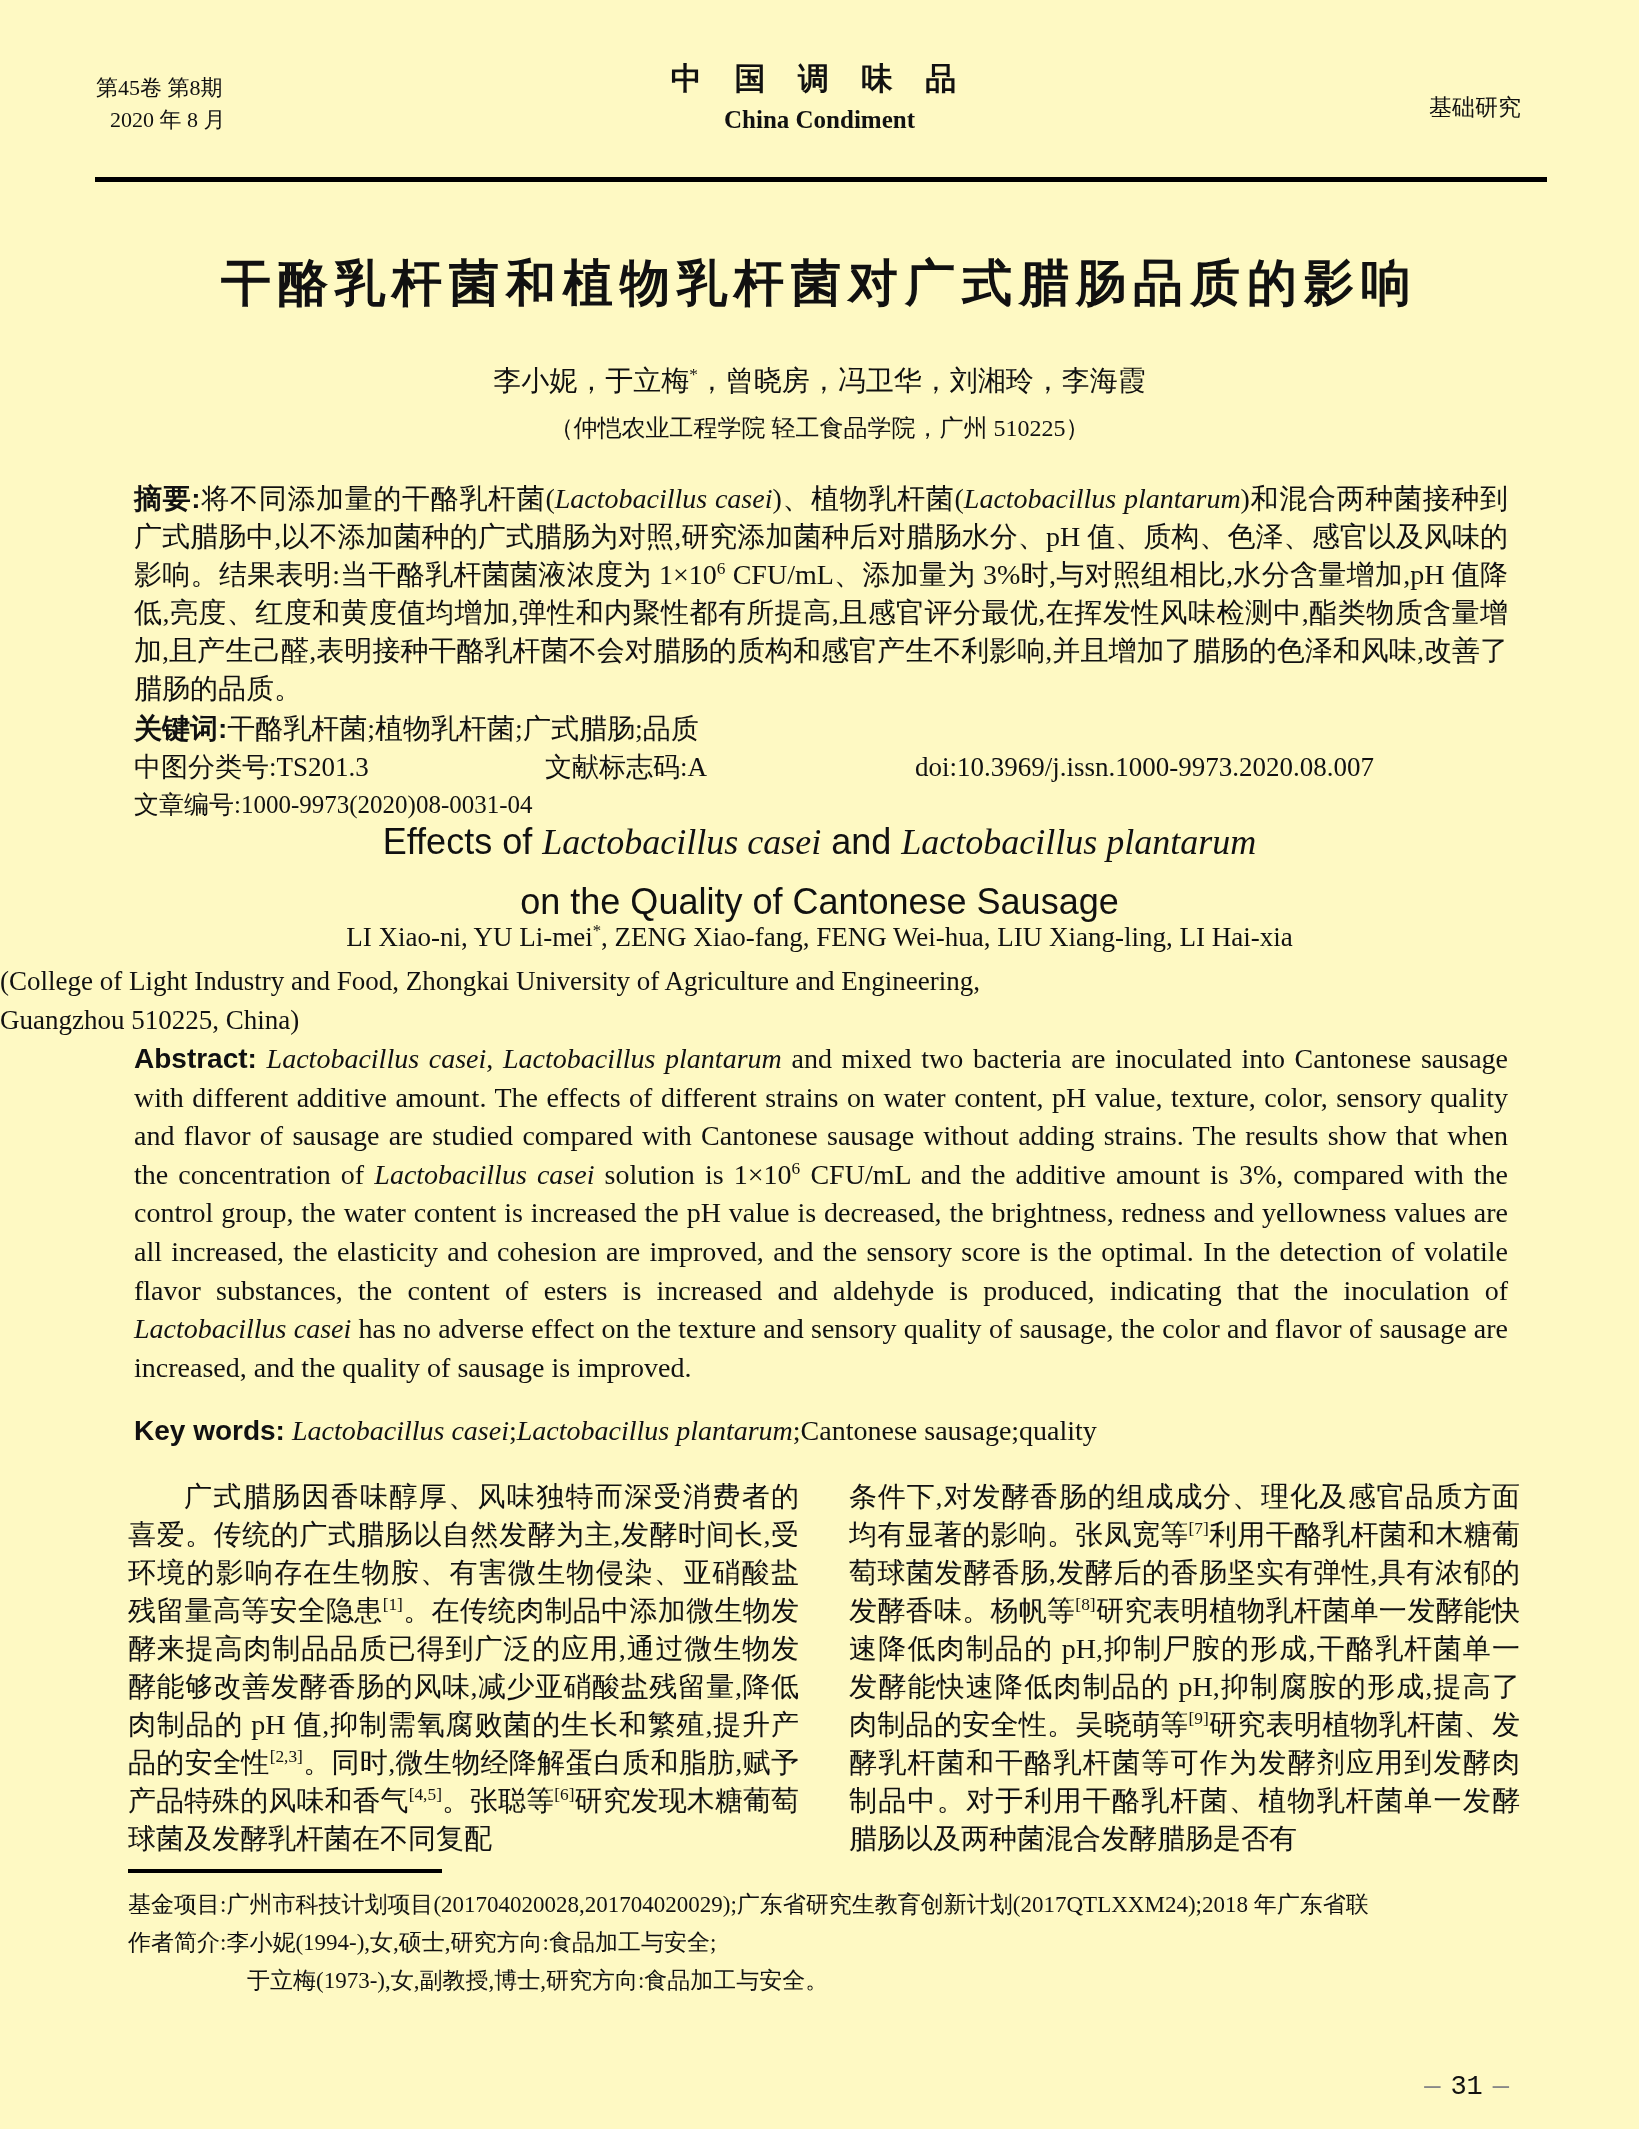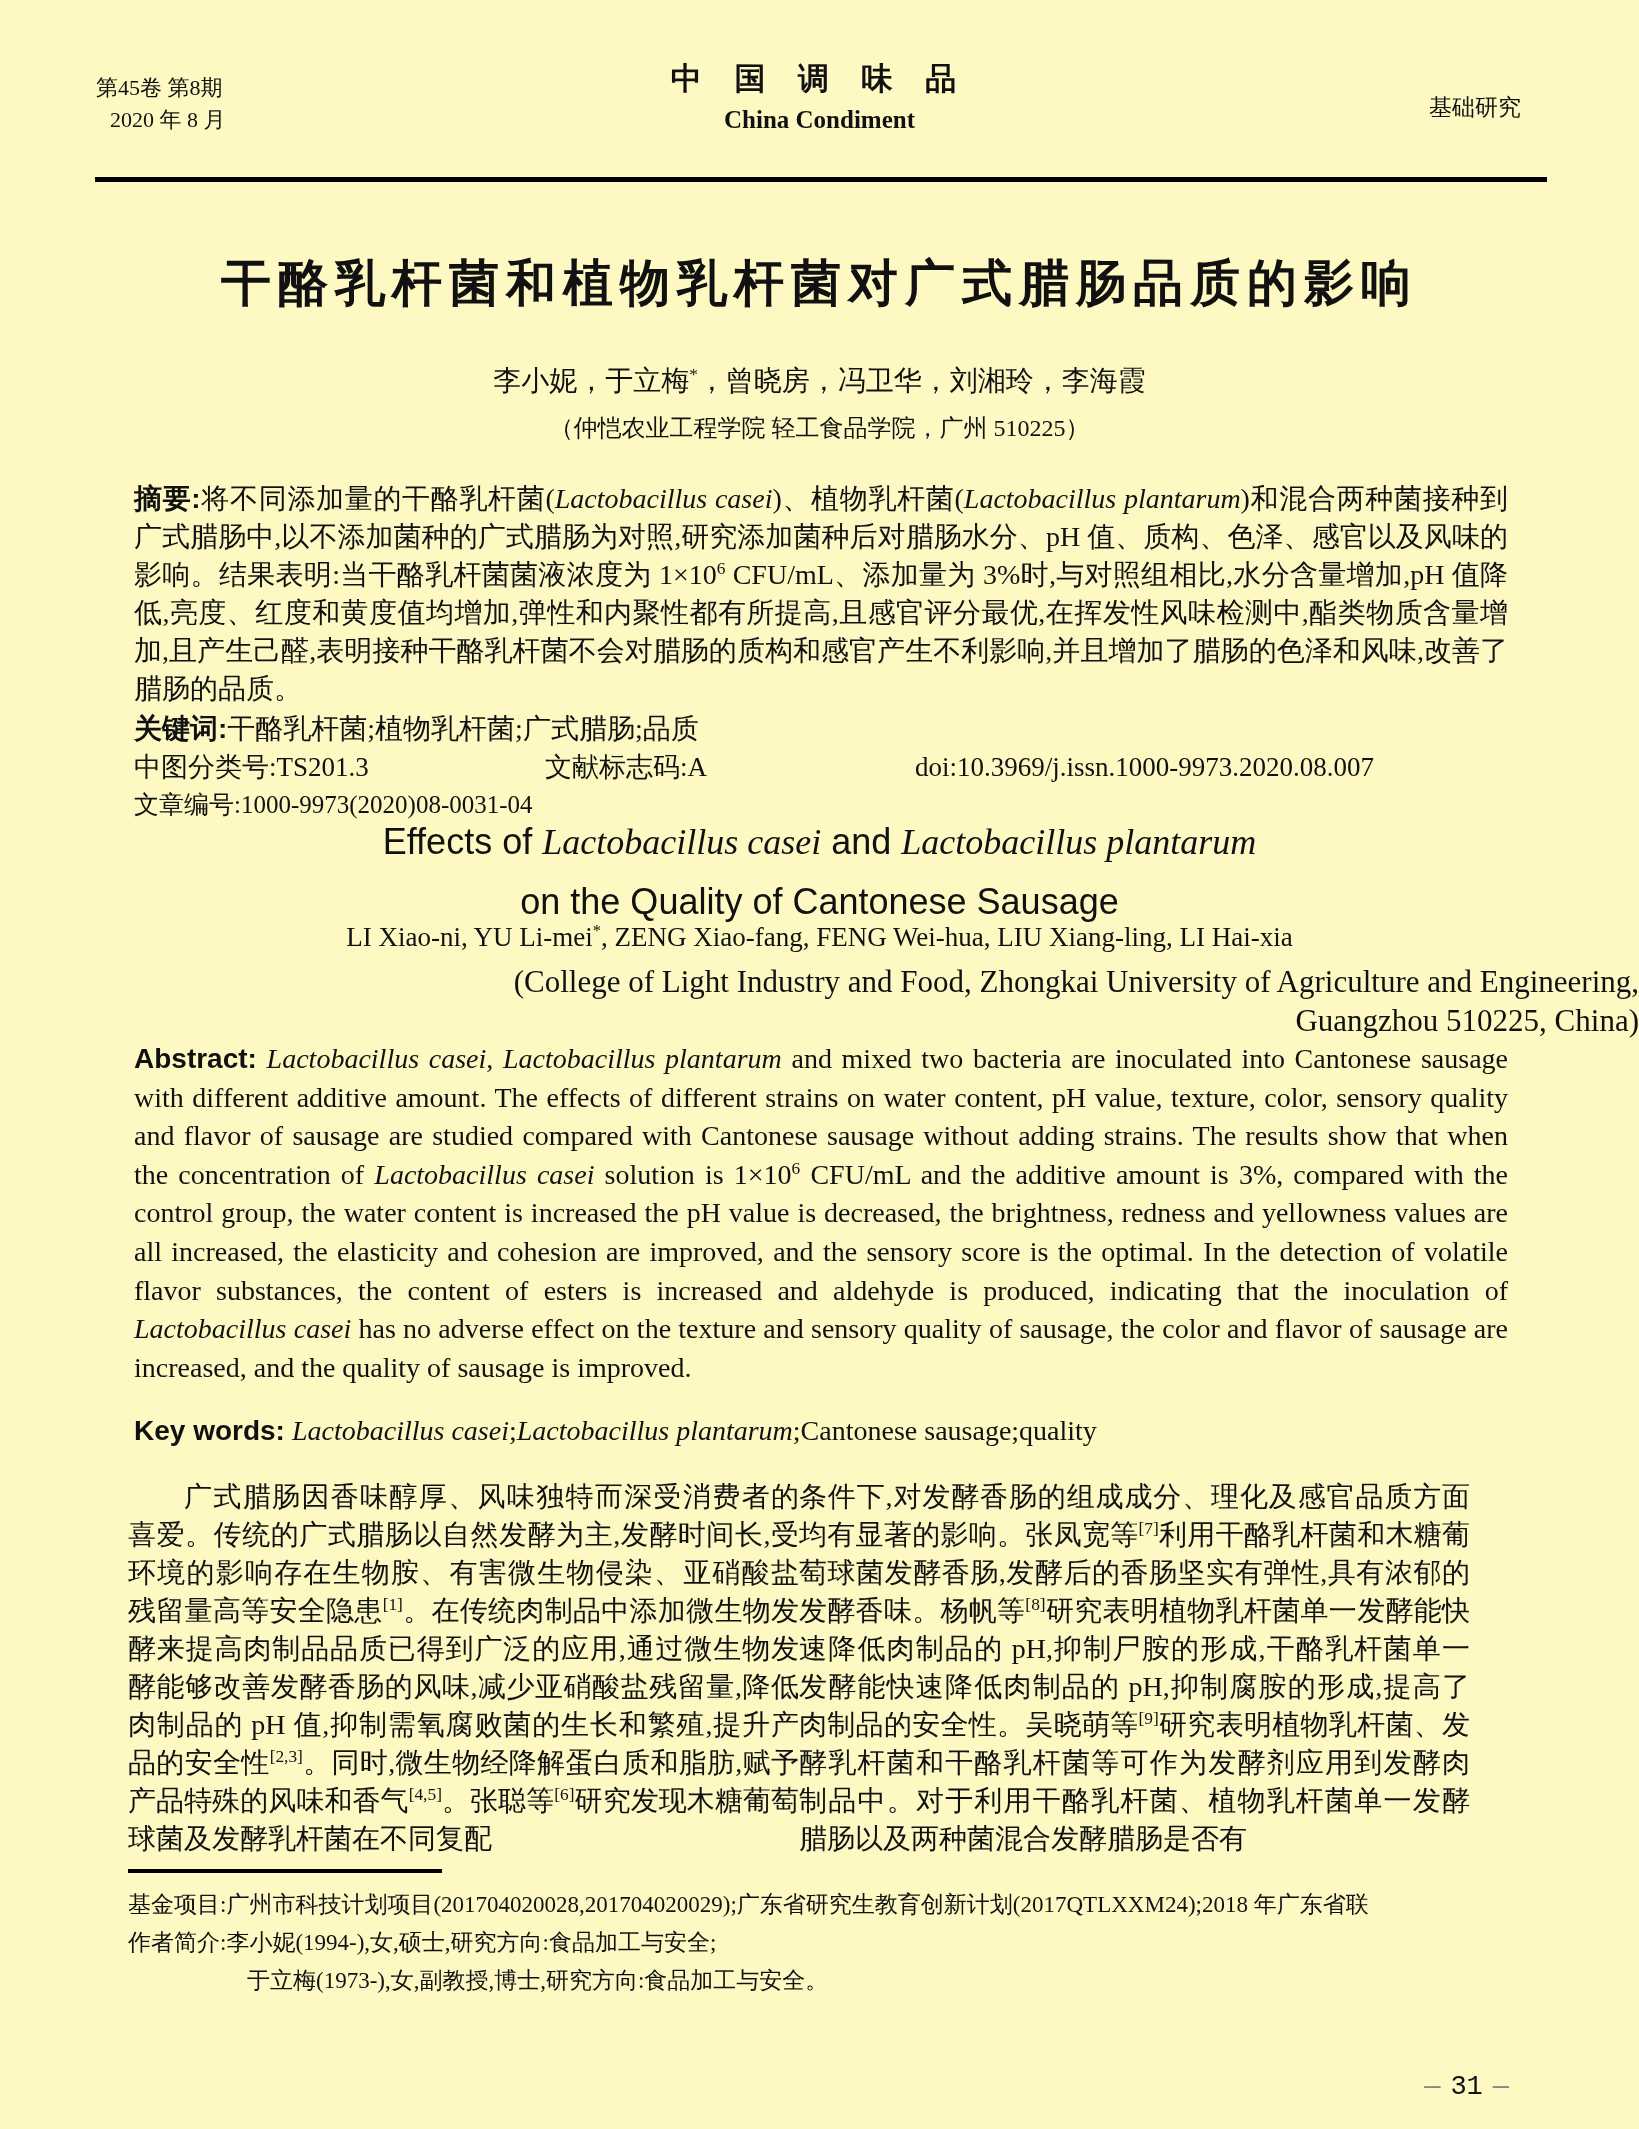--- a/index.html
+++ b/index.html
@@ -38,28 +38,28 @@
   .clc-line{position:absolute;left:134px;width:1374px;top:748px;font-size:27px;line-height:38px;}
   .clc-line .p2{position:absolute;left:411px;}
   .clc-line .p3{position:absolute;left:781px;}
   .artid-line{position:absolute;left:134px;width:1374px;top:786px;font-size:25px;line-height:38px;}
 
   
   .title-en{position:absolute;left:0;right:0;top:812px;text-align:center;
     font-size:36px;line-height:60px;font-family:"Liberation Sans","DejaVu Sans",sans-serif;}
   .title-en .it{font-family:"Liberation Serif","DejaVu Serif",serif;}
   .authors-en{position:absolute;left:0;right:0;top:922px;text-align:center;font-size:27px;}
-  .affil-en{position:absolute;left:0;right:0;top:962px;text-align:right;font-size:31px;line-height:39px;}
+  .affil-en{position:absolute;left:0;right:0;top:962px;text-align:left;font-size:27px;line-height:39px;}
 
   .abs-en{position:absolute;left:134px;width:1374px;top:1040px;
     font-size:28px;line-height:38.6px;text-align:justify;}
   .kw-en{position:absolute;left:134px;width:1374px;top:1412px;font-size:28px;line-height:38px;}
 
   
-  .body-cols{position:absolute;left:128px;top:1478px;width:1392px;display:flex;}
+  .body-cols{position:absolute;left:128px;top:1478px;width:1392px;display:flex;gap:50px;}
   .col{width:671px;font-size:28px;line-height:38px;text-align:justify;text-justify:inter-ideograph;}
   .col.first p{text-indent:2em;margin:0;}
   .col p{margin:0;}
 
   
   .foot-rule{position:absolute;left:128px;top:1869px;width:314px;height:4px;background:#000;}
   .footer{position:absolute;left:128px;top:1886px;width:1392px;font-size:23px;line-height:38px;}
   .footer .row{position:relative;}
   .footer .corr{position:absolute;left:479px;top:0;}
   .footer .indent{padding-left:119px;}

